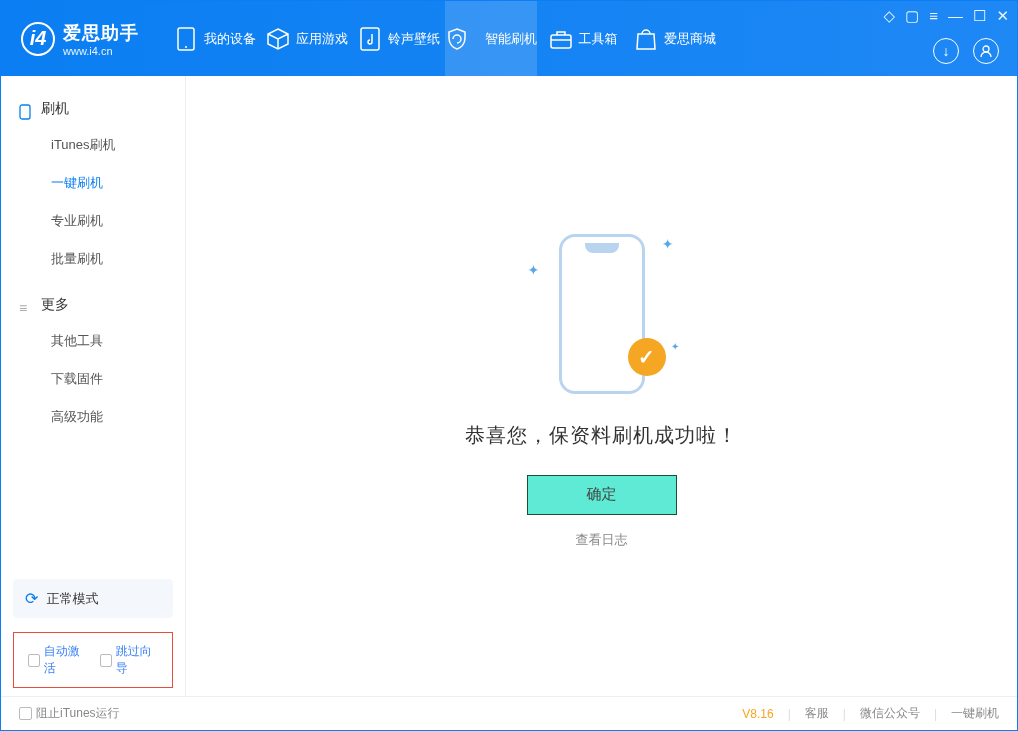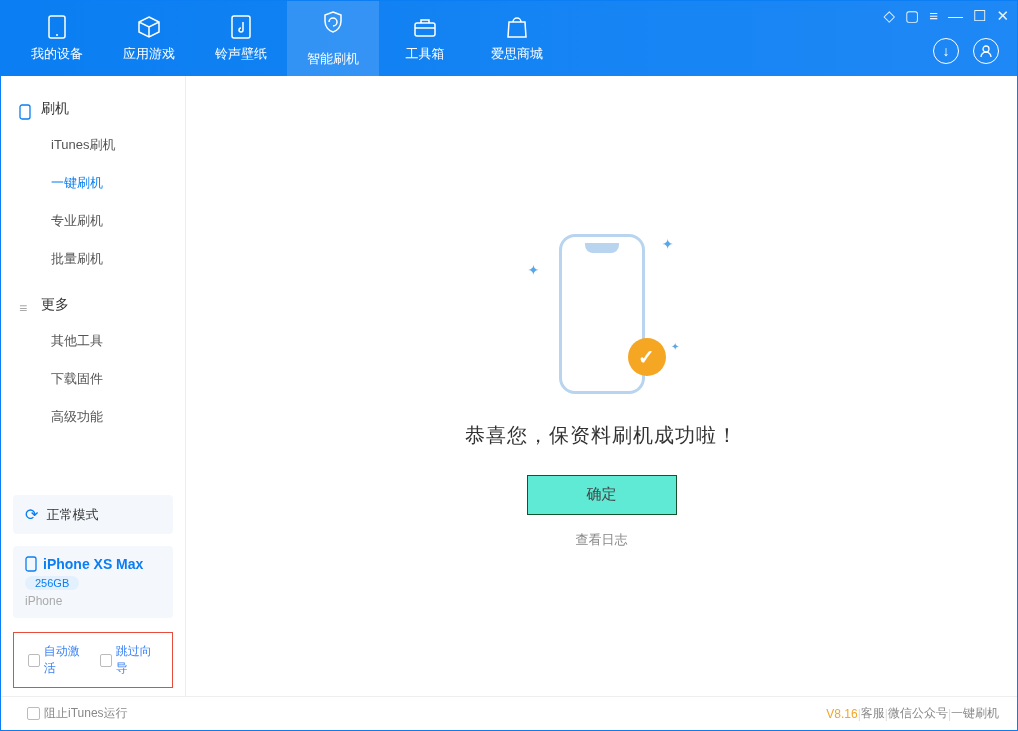--- a/index.html
+++ b/index.html
@@ -5,21 +5,21 @@
 * { margin: 0; padding: 0; box-sizing: border-box; font-family: "Microsoft YaHei", "PingFang SC", sans-serif; }
 body { background: #fff; }
 .app { width: 1018px; height: 731px; border: 1px solid #0a7ef2; display: flex; flex-direction: column; background: #fff; }
 .header { height: 75px; background: linear-gradient(90deg, #0a7ef2 0%, #1e88f5 100%); display: flex; align-items: stretch; color: #fff; position: relative; }
 .logo { display: flex; align-items: center; padding: 0 20px; }
 .logo-icon { width: 34px; height: 34px; border: 2px solid #fff; border-radius: 50%; display: flex; align-items: center; justify-content: center; font-size: 20px; font-weight: bold; font-style: italic; margin-right: 8px; }
 .logo-text { display: flex; flex-direction: column; }
 .logo-title { font-size: 18px; font-weight: bold; letter-spacing: 1px; }
 .logo-sub { font-size: 11px; opacity: 0.9; }
 .tabs { display: flex; margin-left: 10px; }
-.tab { width: 92px; display: flex; flex-direction: column; align-items: center; justify-content: center; cursor: pointer; font-size: 13px; gap: 6px; position: relative; }
+.tab { width: 92px; display: flex; flex-direction: row; align-items: center; justify-content: center; cursor: pointer; font-size: 13px; gap: 6px; position: relative; }
 .tab.active { background: rgba(255,255,255,0.15); gap: 16px; }
 .tab-icon { width: 24px; height: 24px; display: flex; align-items: center; justify-content: center; }
 .window-controls { position: absolute; right: 8px; top: 6px; display: flex; gap: 10px; font-size: 15px; }
 .window-controls span { cursor: pointer; opacity: 0.9; }
 .header-right-icons { position: absolute; right: 18px; bottom: 12px; display: flex; gap: 14px; }
 .circle-icon { width: 26px; height: 26px; border: 1.5px solid #fff; border-radius: 50%; display: flex; align-items: center; justify-content: center; cursor: pointer; font-size: 14px; }
 .body { flex: 1; display: flex; min-height: 0; }
 .sidebar { width: 185px; border-right: 1px solid #eee; display: flex; flex-direction: column; padding-top: 16px; }
 .side-group-header { display: flex; align-items: flex-end; gap: 8px; padding: 8px 18px; font-size: 14px; color: #333; font-weight: 500; }
 .side-item { padding: 10px 0 10px 50px; font-size: 13px; color: #555; cursor: pointer; }
@@ -40,32 +40,39 @@
 .phone::before { content: ""; position: absolute; top: 6px; left: 50%; transform: translateX(-50%); width: 34px; height: 10px; background: #b8d4ef; border-radius: 0 0 8px 8px; }
 .badge { position: absolute; right: 16px; bottom: 28px; width: 38px; height: 38px; background: #f5a623; border-radius: 50%; display: flex; align-items: center; justify-content: center; color: #fff; font-size: 20px; font-weight: bold; }
 .sparkle { position: absolute; color: #5aa7e8; font-size: 14px; }
 .s1 { left: 6px; top: 38px; }
 .s2 { right: 8px; top: 12px; }
 .s3 { right: 2px; bottom: 52px; font-size: 10px; }
 .success-text { font-size: 20px; color: #333; margin-top: 18px; letter-spacing: 1px; }
 .ok-btn { margin-top: 26px; width: 150px; height: 40px; border: 1px solid #14532d; background: #5eead4; font-size: 15px; color: #444; cursor: pointer; }
 .log-link { margin-top: 16px; font-size: 13px; color: #888; cursor: pointer; }
 .footer { height: 34px; border-top: 1px solid #eee; display: flex; align-items: center; padding: 0 18px; font-size: 12px; color: #888; }
-.footer .chk { margin-right: auto; margin-left: 8px; }
-.footer-right { display: flex; align-items: center; }
+.footer .chk { margin-right: auto; }
+.footer-right { display: flex; align-items: center; gap: 14px; }
 .footer-sep { color: #ddd; }
 .group-icon { width: 14px; height: 14px; }
 svg { display: block; }
 </style>
 </head>
 <body>
 
 <div class="app">
 
   <div class="header">
+    <div class="logo">
+      <div class="logo-icon">i4</div>
+      <div class="logo-text">
+        <span class="logo-title">爱思助手</span>
+        <span class="logo-sub">www.i4.cn</span>
+      </div>
+    </div>
     <div class="tabs">
       <div class="tab">
         <span class="tab-icon">
             <svg width="18" height="24" viewBox="0 0 18 24">
               <rect x="1" y="1" width="16" height="22" rx="2" fill="none" stroke="#fff" stroke-width="1.5"></rect>
               <circle cx="9" cy="20" r="1" fill="#fff"></circle>
             </svg>
           </span>
         <span>我的设备</span>
       </div>
@@ -155,32 +162,20 @@
       <div class="side-item">下载固件</div>
       <div class="side-item">高级功能</div>
 
       <div class="side-spacer"></div>
 
       <div class="mode-card">
         <span style="color:#0a7ef2;font-size:16px">⟳</span>
         <span>正常模式</span>
       </div>
 
-      <div class="device-card">
-        <div class="device-name">
-          <span>
-              <svg width="12" height="16" viewBox="0 0 12 16">
-                <rect x="1" y="1" width="10" height="14" rx="2" fill="none" stroke="#0a7ef2" stroke-width="1.3"></rect>
-              </svg>
-            </span>
-          <span>iPhone XS Max</span>
-        </div>
-        <span class="device-capacity">256GB</span>
-        <span class="device-type">iPhone</span>
-      </div>
 
       <div class="checkbox-row">
         <label class="chk">
           <span class="chk-box"></span>
           <span>自动激活</span>
         </label>
         <label class="chk">
           <span class="chk-box"></span>
           <span>跳过向导</span>
         </label>

